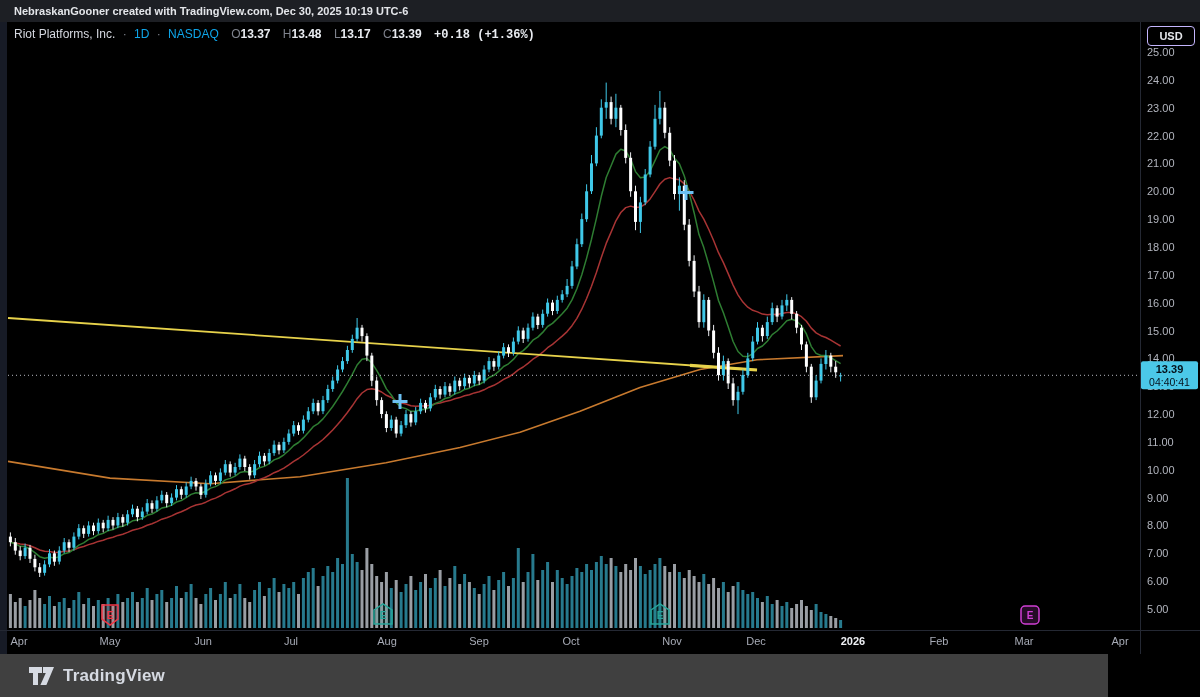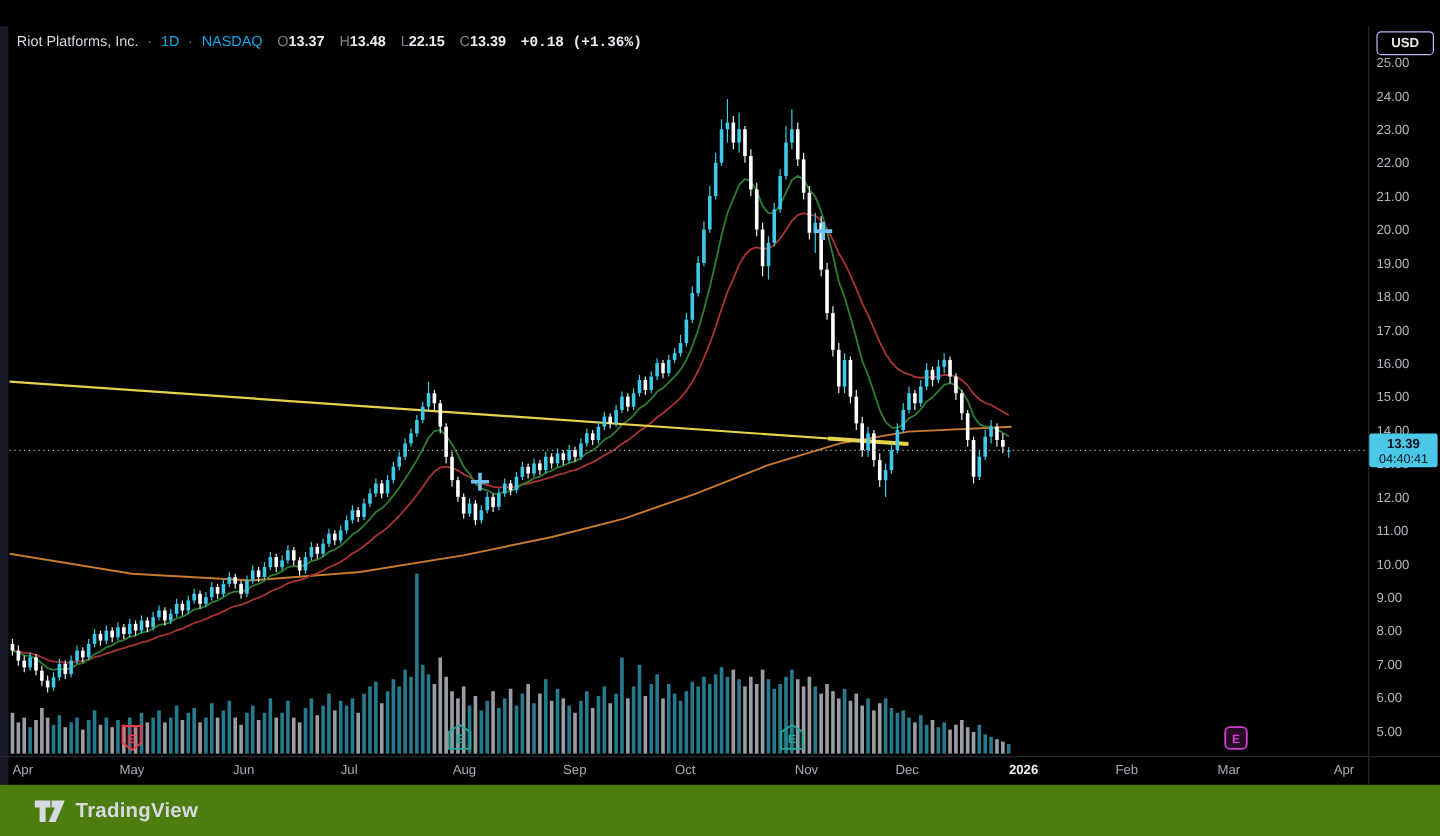--- a/index.html
+++ b/index.html
@@ -12,29 +12,32 @@
   svg text{font-family:"Liberation Sans",sans-serif;}
   .legend{position:absolute;left:14px;top:27px;font-size:12px;white-space:nowrap;z-index:5;}
   .legend .sym{color:#d5d8e0;margin-top:36px;}
   .legend .sep{color:#7e828c;margin:0 4px;}
   .legend .meta{color:#0ea5e9;}
   .legend .olbl{color:#7e828c;margin-left:9px;}
   .legend .oval{color:#e9ecf1;font-weight:700;}
   .legend .chg{color:#e9ecf1;font-weight:700;margin-left:9px;font-family:Liberation Mono, monospace;}
   .usd-button{position:absolute;left:1147px;top:26px;width:46px;height:18px;border:1px solid #c4b5fd;
          border-radius:4px;color:#e4e6ea;font-size:11px;font-weight:700;text-align:center;line-height:18px;z-index:5;}
-  .footer{position:absolute;left:0;top:654px;width:1200px;height:43px;background:#4d7c0f;display:flex;align-items:center;}
+  .footer{position:absolute;left:0;top:654px;width:1108px;height:43px;background:#404040;display:flex;align-items:center;}
   .footer .brand{color:#d6dae2;font-size:17px;font-weight:700;margin-left:8px;letter-spacing:.2px;}
   .footer svg{margin-left:28px;display:block;}
 </style>
 </head>
 <body>
 
 <div class="stage">
 
+  <div class="attribution-bar">
+    <span>NebraskanGooner created with TradingView.com, Dec 30, 2025 10:19 UTC-6</span>
+  </div>
 
   <div class="left-strip"></div>
 
   <svg id="plot" width="1200" height="632" viewBox="0 0 1200 632">
       <g>
         <line x1="1140.5" y1="0" x2="1140.5" y2="632" stroke="#242833"></line>
         <line x1="0" y1="608.5" x2="1200" y2="608.5" stroke="#242833"></line>
       </g>
       <g>
         <rect x="8.9" y="572" width="3" height="34" fill="#b5bac1" opacity="0.85"></rect>
@@ -631,21 +634,21 @@
     </svg>
 
   <div class="legend">
     <span class="sym">Riot Platforms, Inc.</span>
     <span class="sep">·</span>
     <span class="meta">1D</span>
     <span class="sep">·</span>
     <span class="meta">NASDAQ</span>
     <span class="olbl">O</span><span class="oval">13.37</span>
     <span class="olbl">H</span><span class="oval">13.48</span>
-    <span class="olbl">L</span><span class="oval">22.15</span>
+    <span class="olbl">L</span><span class="oval">13.17</span>
     <span class="olbl">C</span><span class="oval">13.39</span>
     <span class="chg">+0.18 (+1.36%)</span>
   </div>
 
   <div class="usd-button">USD</div>
 
   <div class="footer">
     <svg width="27" height="20" viewBox="0 0 27 20">
       <path d="M1 1h13v6h-4v12H5V7H1z" fill="#d6dae2"></path>
       <path d="M15 1h11l-7.6 18h-6l5.4-12h-2.8z" fill="#d6dae2"></path>

